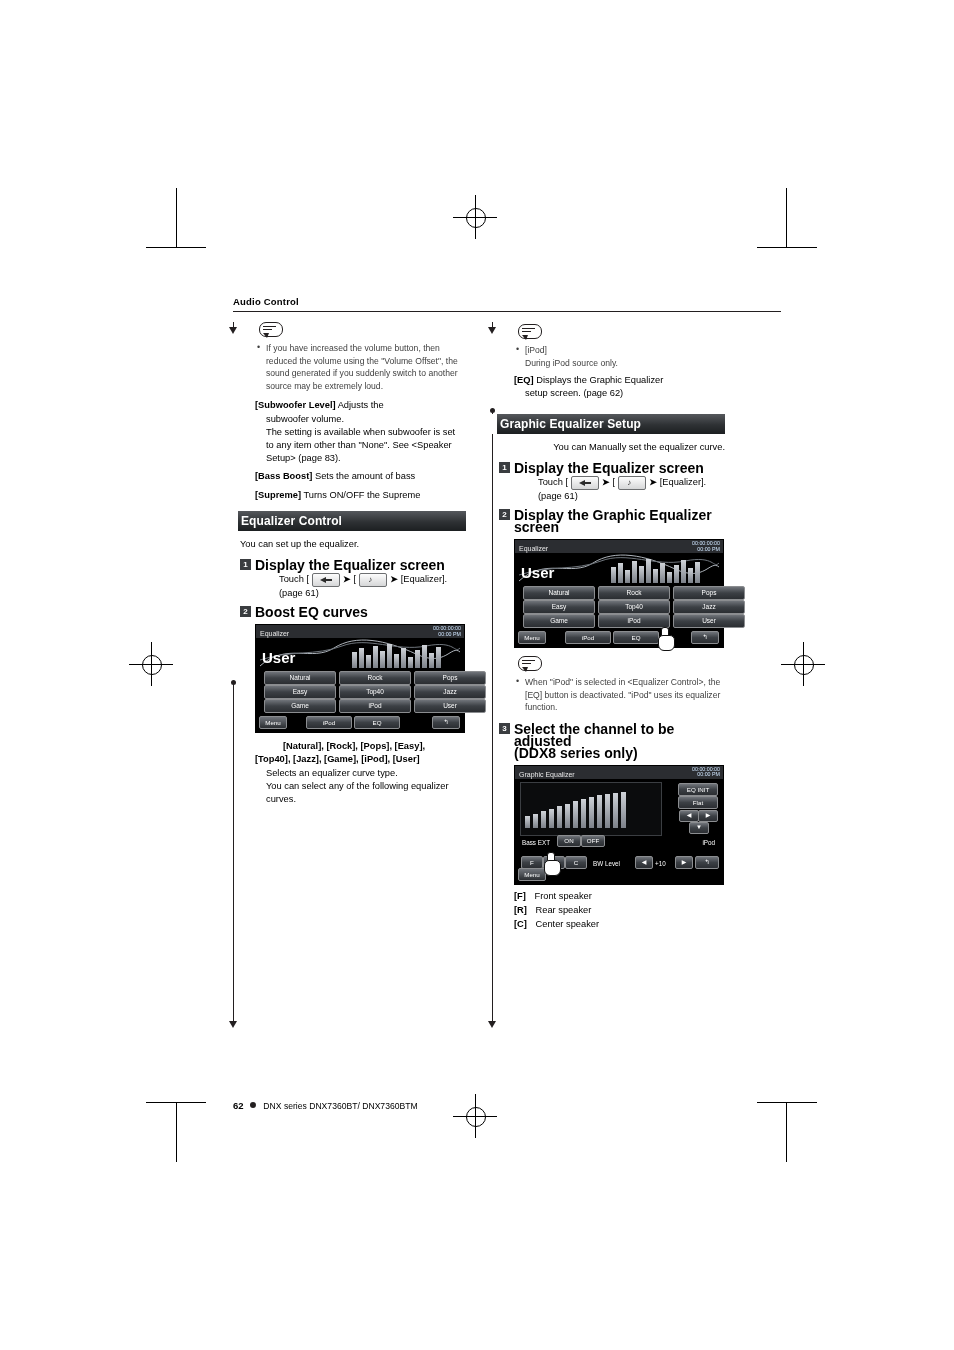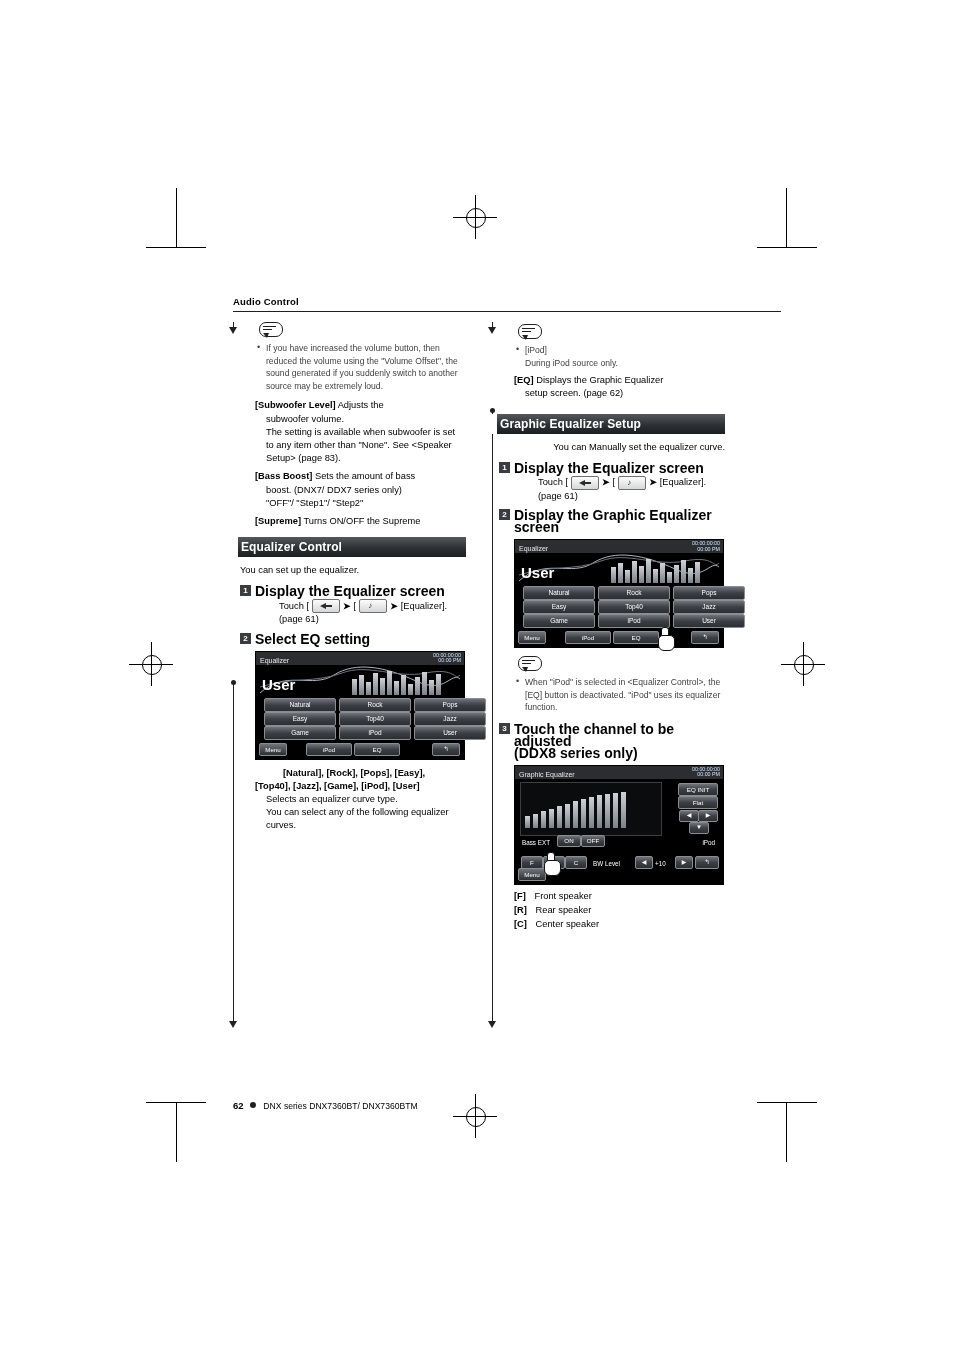--- a/index.html
+++ b/index.html
@@ -194,22 +194,20 @@
     <div class="deflist" style="margin-left:22px;width:210px;">
       <div class="def">
         <b>[Subwoofer Level]</b>
         <span class="first">Adjusts the</span>
         <span class="ind" style="white-space:pre-line;">subwoofer volume.
 The setting is available when subwoofer is set to any item other than "None". See &lt;Speaker Setup&gt; (page 83).</span>
       </div>
       <div class="def">
         <b>[Bass Boost]</b>
         <span class="first">Sets the amount of bass</span>
-        <span class="ind" style="white-space:pre-line;">boost. (DNX7/ DDX7 series only)
-"OFF"/ "Step1"/ "Step2"</span>
       </div>
       <div class="def">
         <b>[Supreme]</b>
         <span class="first">Turns ON/OFF the Supreme</span>
       </div>
     </div>
 
     <div class="sect">
       <div class="sect-white-strip"></div>
       <span>Equalizer Control</span>
@@ -233,21 +231,21 @@
             </span>
           <span class="arrowglyph">➤</span>
           <span>[Equalizer].</span>
         </div>
         <div>(page 61)</div>
       </div>
     </div>
 
     <div class="step" style="margin-left:7px;margin-top:6px;">
       <div class="stepnum">2</div>
-      <div class="steptitle">Select EQ setting</div>
+      <div class="steptitle">Boost EQ curves</div>
     </div>
 
     <div class="shot" style="margin-left:22px;width:208px;height:90px;">
       <div class="topbar"></div>
       <div class="title">Equalizer</div>
       <div class="clock">
         <div>00:00:00:00</div>
         <div>00:00 PM</div>
       </div>
       <svg class="curve" width="208" height="32" style="left:0;top:13px;">
@@ -418,21 +416,21 @@
         <div class="tail"></div>
         <div class="ln ln1"></div>
         <div class="ln ln2"></div>
     </div>
     <ul class="bullet-list" style="color:#3f3f3f;margin-left:22px;width:210px;">
       <li>When "iPod" is selected in &lt;Equalizer Control&gt;, the [EQ] button is deactivated. "iPod" uses its equalizer function.</li>
     </ul>
 
     <div class="step" style="margin-left:7px;margin-top:9px;">
       <div class="stepnum">3</div>
-      <div class="steptitle">Touch the channel to be adjusted</div>
+      <div class="steptitle">Select the channel to be adjusted</div>
       <div class="steptitle">(DDX8 series only)</div>
     </div>
 
     <div class="shot" style="margin-left:22px;width:208px;height:88px;">
       <div class="topbar"></div>
       <div class="title">Graphic Equalizer</div>
       <div class="clock">
         <div>00:00:00:00</div>
         <div>00:00 PM</div>
       </div>

